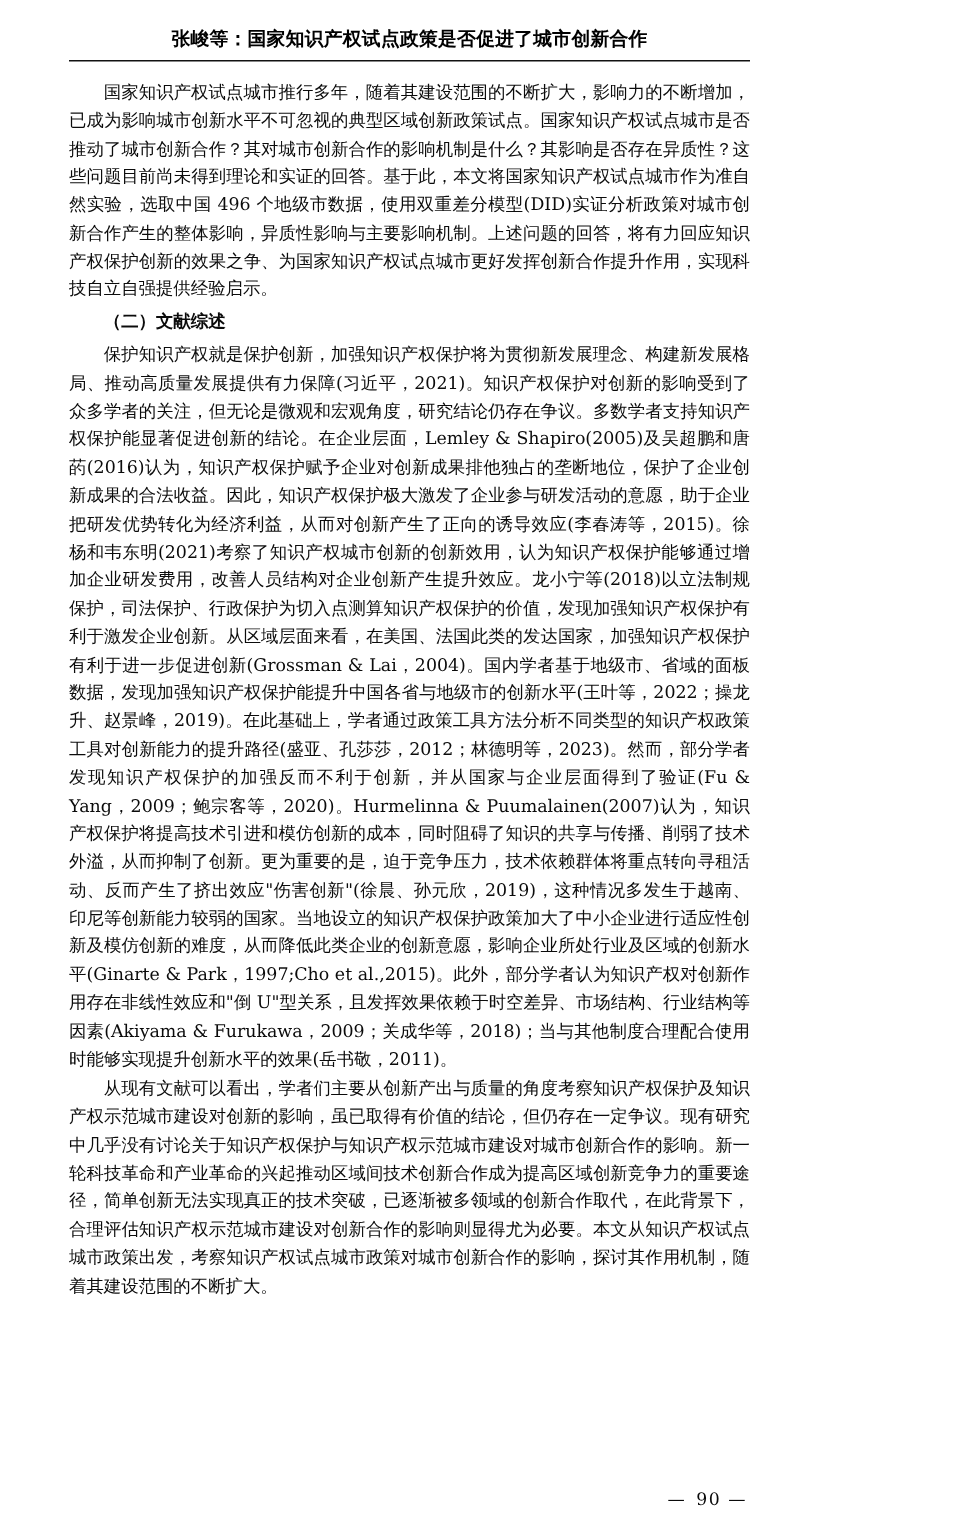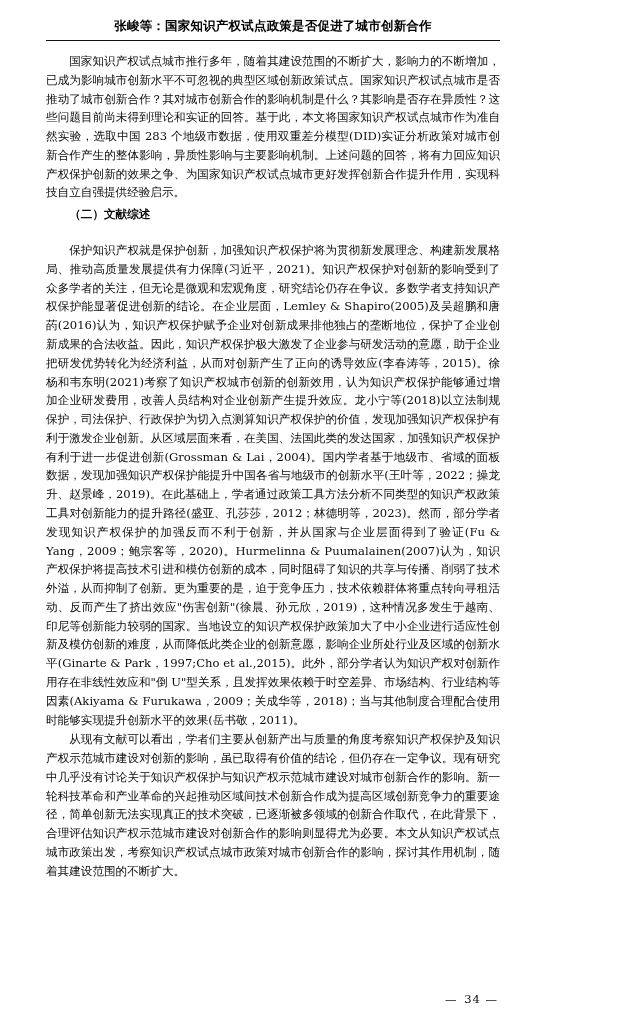--- a/index.html
+++ b/index.html
@@ -39,21 +39,21 @@
     line-height: 1.62;
     text-align: justify;
     text-justify: inter-ideograph;
     color: #0b0b0b;
   }
   p.para {
     margin: 0 0 1px 0;
     text-indent: 2em;
   }
   .section-head {
-    margin: 3px 0 17px 0;
+    margin: 3px 0 3px 0;
     text-indent: 2em;
     font-size: 11.6px;
     font-weight: bold;
     line-height: 1.62;
   }
   .footer {
     position: absolute;
     right: 46px;
     bottom: 18px;
     font-size: 11.5px;
@@ -65,27 +65,27 @@
 </style>
 </head>
 <body>
 
 <div class="page">
 
   <div class="running-head">张峻等：国家知识产权试点政策是否促进了城市创新合作</div>
   <div class="head-rule"></div>
 
   <div class="body-text">
-    <p class="para">国家知识产权试点城市推行多年，随着其建设范围的不断扩大，影响力的不断增加，已成为影响城市创新水平不可忽视的典型区域创新政策试点。国家知识产权试点城市是否推动了城市创新合作？其对城市创新合作的影响机制是什么？其影响是否存在异质性？这些问题目前尚未得到理论和实证的回答。基于此，本文将国家知识产权试点城市作为准自然实验，选取中国 283 个地级市数据，使用双重差分模型(DID)实证分析政策对城市创新合作产生的整体影响，异质性影响与主要影响机制。上述问题的回答，将有力回应知识产权保护创新的效果之争、为国家知识产权试点城市更好发挥创新合作提升作用，实现科技自立自强提供经验启示。</p>
+    <p class="para">国家知识产权试点城市推行多年，随着其建设范围的不断扩大，影响力的不断增加，已成为影响城市创新水平不可忽视的典型区域创新政策试点。国家知识产权试点城市是否推动了城市创新合作？其对城市创新合作的影响机制是什么？其影响是否存在异质性？这些问题目前尚未得到理论和实证的回答。基于此，本文将国家知识产权试点城市作为准自然实验，选取中国 496 个地级市数据，使用双重差分模型(DID)实证分析政策对城市创新合作产生的整体影响，异质性影响与主要影响机制。上述问题的回答，将有力回应知识产权保护创新的效果之争、为国家知识产权试点城市更好发挥创新合作提升作用，实现科技自立自强提供经验启示。</p>
 
     <div class="section-head">（二）文献综述</div>
 
     <p class="para">保护知识产权就是保护创新，加强知识产权保护将为贯彻新发展理念、构建新发展格局、推动高质量发展提供有力保障(习近平，2021)。知识产权保护对创新的影响受到了众多学者的关注，但无论是微观和宏观角度，研究结论仍存在争议。多数学者支持知识产权保护能显著促进创新的结论。在企业层面，Lemley &amp; Shapiro(2005)及吴超鹏和唐菂(2016)认为，知识产权保护赋予企业对创新成果排他独占的垄断地位，保护了企业创新成果的合法收益。因此，知识产权保护极大激发了企业参与研发活动的意愿，助于企业把研发优势转化为经济利益，从而对创新产生了正向的诱导效应(李春涛等，2015)。徐杨和韦东明(2021)考察了知识产权城市创新的创新效用，认为知识产权保护能够通过增加企业研发费用，改善人员结构对企业创新产生提升效应。龙小宁等(2018)以立法制规保护，司法保护、行政保护为切入点测算知识产权保护的价值，发现加强知识产权保护有利于激发企业创新。从区域层面来看，在美国、法国此类的发达国家，加强知识产权保护有利于进一步促进创新(Grossman &amp; Lai，2004)。国内学者基于地级市、省域的面板数据，发现加强知识产权保护能提升中国各省与地级市的创新水平(王叶等，2022；操龙升、赵景峰，2019)。在此基础上，学者通过政策工具方法分析不同类型的知识产权政策工具对创新能力的提升路径(盛亚、孔莎莎，2012；林德明等，2023)。然而，部分学者发现知识产权保护的加强反而不利于创新，并从国家与企业层面得到了验证(Fu &amp; Yang，2009；鲍宗客等，2020)。Hurmelinna &amp; Puumalainen(2007)认为，知识产权保护将提高技术引进和模仿创新的成本，同时阻碍了知识的共享与传播、削弱了技术外溢，从而抑制了创新。更为重要的是，迫于竞争压力，技术依赖群体将重点转向寻租活动、反而产生了挤出效应"伤害创新"(徐晨、孙元欣，2019)，这种情况多发生于越南、印尼等创新能力较弱的国家。当地设立的知识产权保护政策加大了中小企业进行适应性创新及模仿创新的难度，从而降低此类企业的创新意愿，影响企业所处行业及区域的创新水平(Ginarte &amp; Park，1997;Cho et al.,2015)。此外，部分学者认为知识产权对创新作用存在非线性效应和"倒 U"型关系，且发挥效果依赖于时空差异、市场结构、行业结构等因素(Akiyama &amp; Furukawa，2009；关成华等，2018)；当与其他制度合理配合使用时能够实现提升创新水平的效果(岳书敬，2011)。</p>
     <p class="para">从现有文献可以看出，学者们主要从创新产出与质量的角度考察知识产权保护及知识产权示范城市建设对创新的影响，虽已取得有价值的结论，但仍存在一定争议。现有研究中几乎没有讨论关于知识产权保护与知识产权示范城市建设对城市创新合作的影响。新一轮科技革命和产业革命的兴起推动区域间技术创新合作成为提高区域创新竞争力的重要途径，简单创新无法实现真正的技术突破，已逐渐被多领域的创新合作取代，在此背景下，合理评估知识产权示范城市建设对创新合作的影响则显得尤为必要。本文从知识产权试点城市政策出发，考察知识产权试点城市政策对城市创新合作的影响，探讨其作用机制，随着其建设范围的不断扩大。</p>
   </div>
 
   <div class="footer">
     <span class="dash">—</span>
-    <span>34</span>
+    <span>90</span>
     <span class="dash">—</span>
   </div>
 
 </div>
 
 </body></html>

